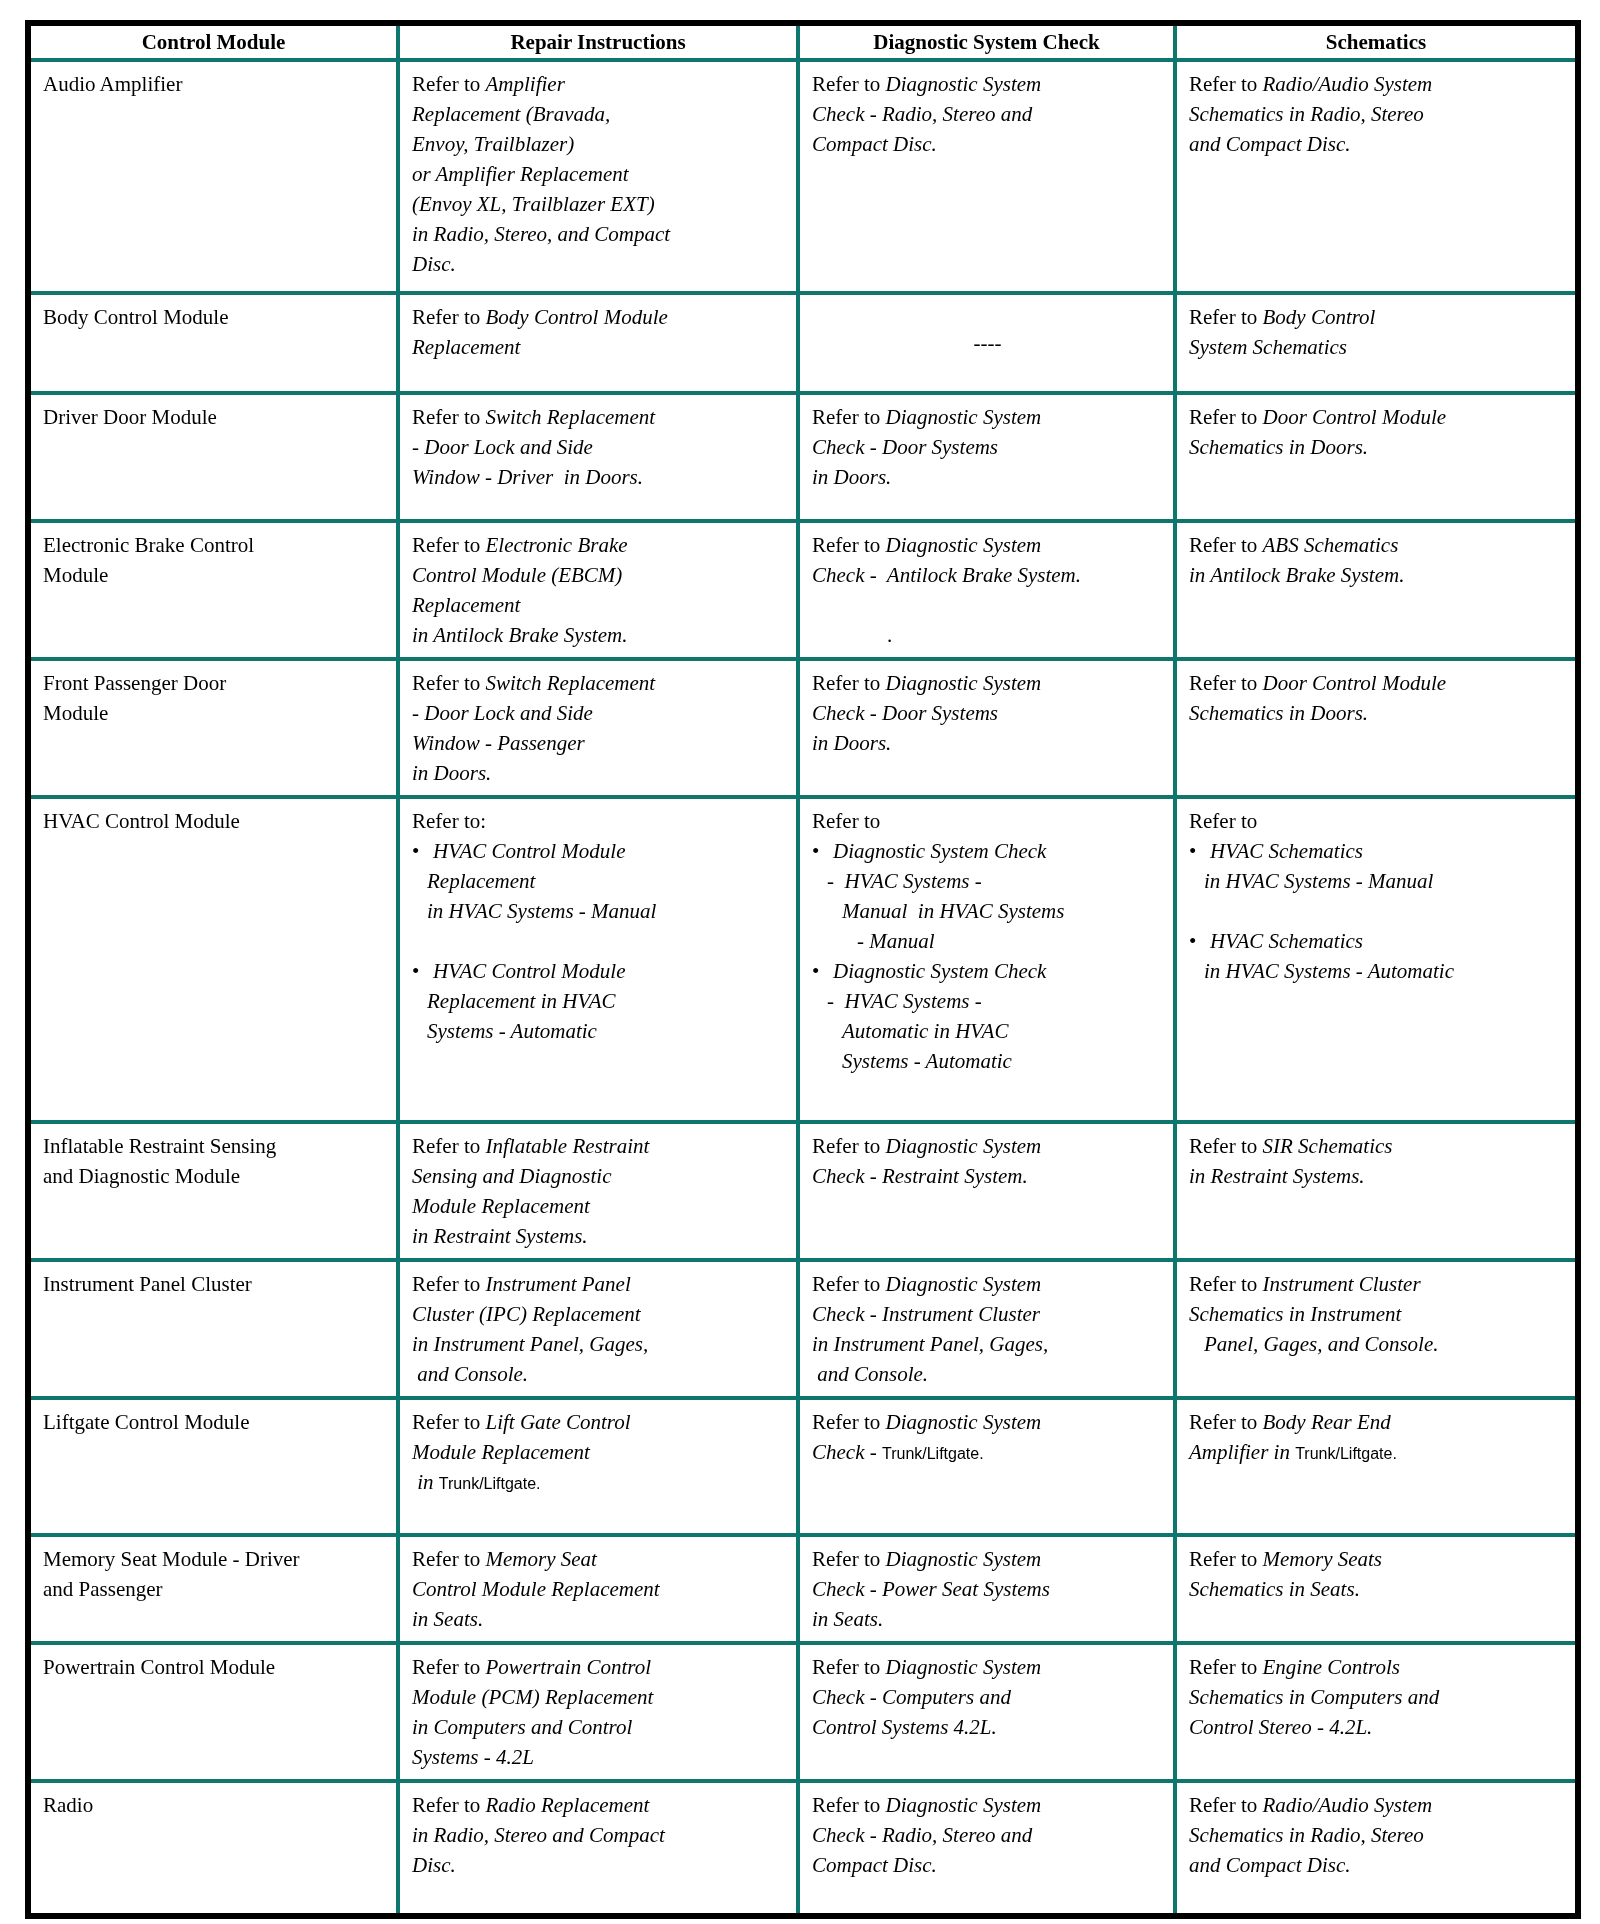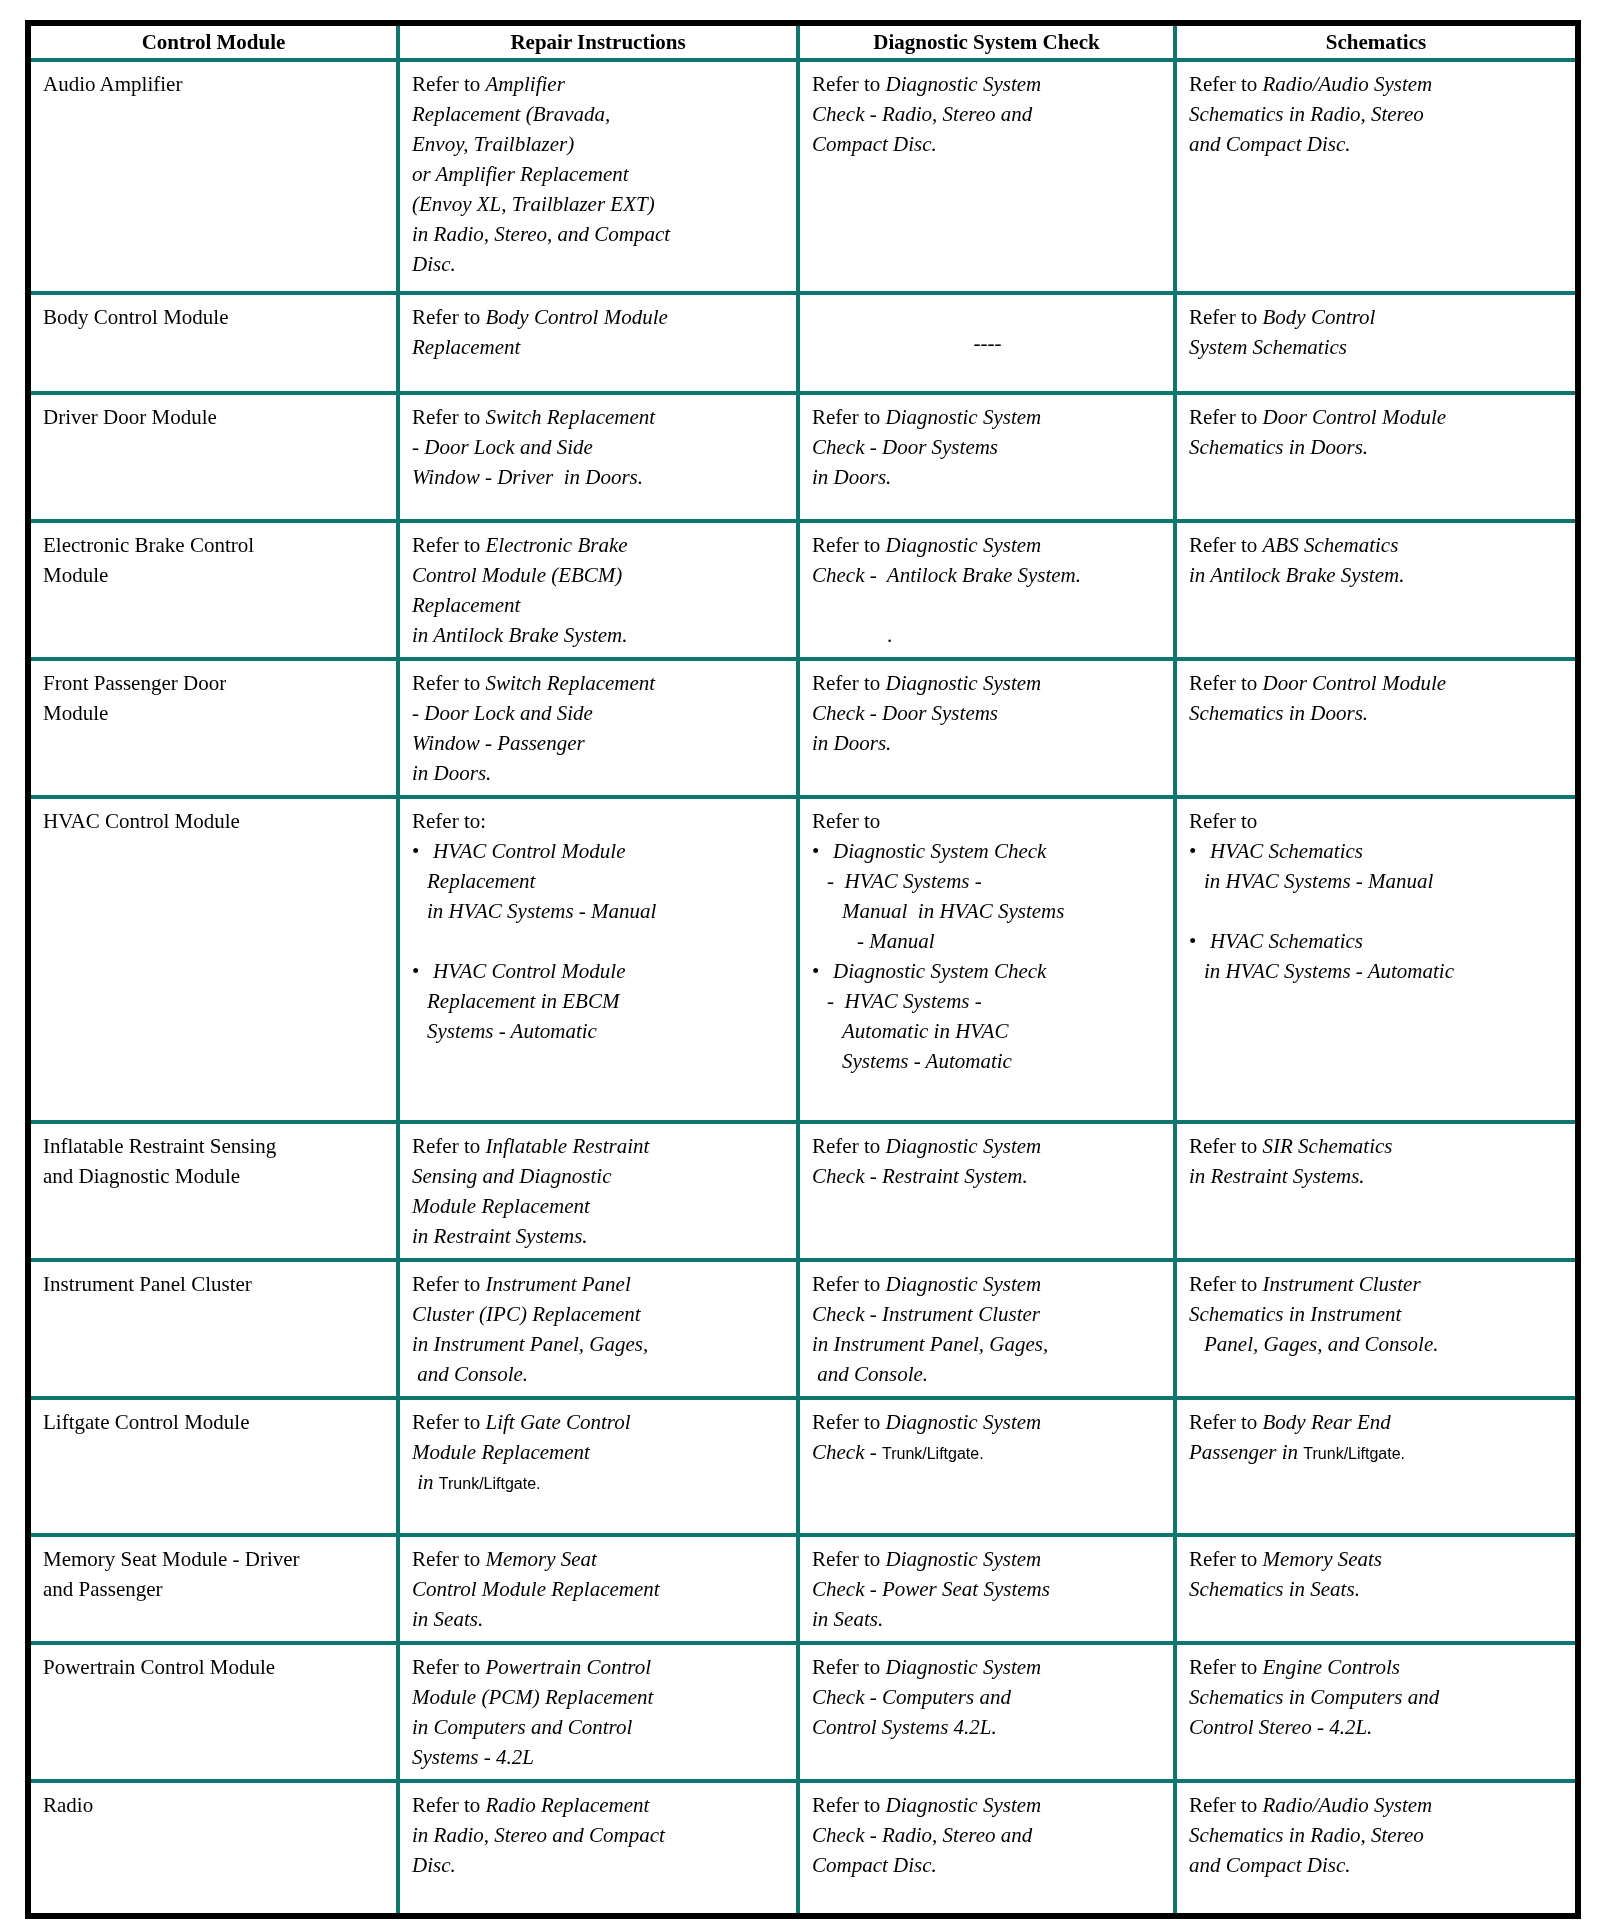--- a/index.html
+++ b/index.html
@@ -169,21 +169,21 @@
           <td>
             <div class="line"><span class="r">HVAC Control Module</span></div>
           </td>
           <td>
             <div class="line"><span class="r">Refer to:</span></div>
             <div class="line bl"><span class="blt">•</span><span class="i">HVAC Control Module</span></div>
             <div class="line" style="padding-left: 15px;"><span class="i">Replacement</span></div>
             <div class="line" style="padding-left: 15px;"><span class="i">in HVAC Systems - Manual</span></div>
             <div class="line">&nbsp;</div>
             <div class="line bl"><span class="blt">•</span><span class="i">HVAC Control Module</span></div>
-            <div class="line" style="padding-left: 15px;"><span class="i">Replacement in EBCM</span></div>
+            <div class="line" style="padding-left: 15px;"><span class="i">Replacement in HVAC</span></div>
             <div class="line" style="padding-left: 15px;"><span class="i">Systems - Automatic</span></div>
           </td>
           <td>
             <div class="line"><span class="r">Refer to</span></div>
             <div class="line bl"><span class="blt">•</span><span class="i">Diagnostic System Check</span></div>
             <div class="line" style="padding-left: 15px;"><span class="i">-  HVAC Systems -</span></div>
             <div class="line" style="padding-left: 30px;"><span class="i">Manual  in HVAC Systems</span></div>
             <div class="line" style="padding-left: 45px;"><span class="i">- Manual</span></div>
             <div class="line bl"><span class="blt">•</span><span class="i">Diagnostic System Check</span></div>
             <div class="line" style="padding-left: 15px;"><span class="i">-  HVAC Systems -</span></div>
@@ -249,21 +249,21 @@
             <div class="line"><span class="r">Refer to </span><span class="i">Lift Gate Control</span></div>
             <div class="line"><span class="i">Module Replacement</span></div>
             <div class="line"><span class="i"> in </span><span class="s">Trunk/Liftgate.</span></div>
           </td>
           <td>
             <div class="line"><span class="r">Refer to </span><span class="i">Diagnostic System</span></div>
             <div class="line"><span class="i">Check - </span><span class="s">Trunk/Liftgate.</span></div>
           </td>
           <td>
             <div class="line"><span class="r">Refer to </span><span class="i">Body Rear End</span></div>
-            <div class="line"><span class="i">Passenger in </span><span class="s">Trunk/Liftgate.</span></div>
+            <div class="line"><span class="i">Amplifier in </span><span class="s">Trunk/Liftgate.</span></div>
           </td>
         </tr>
         <tr>
           <td>
             <div class="line"><span class="r">Memory Seat Module - Driver</span></div>
             <div class="line"><span class="r">and Passenger</span></div>
           </td>
           <td>
             <div class="line"><span class="r">Refer to </span><span class="i">Memory Seat</span></div>
             <div class="line"><span class="i">Control Module Replacement</span></div>

